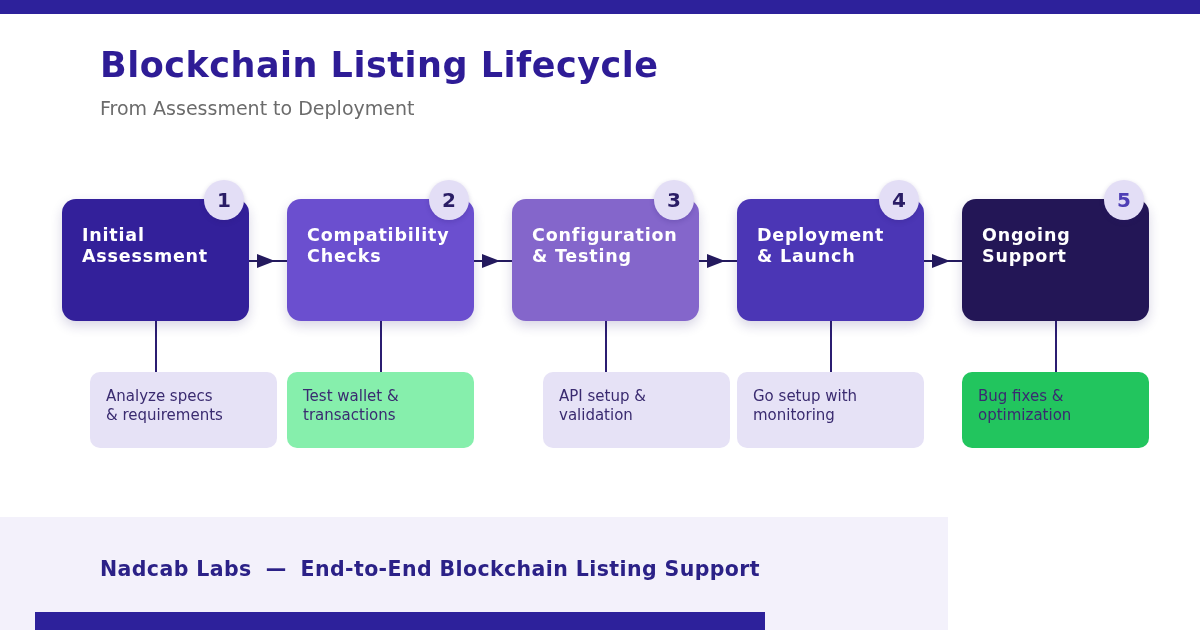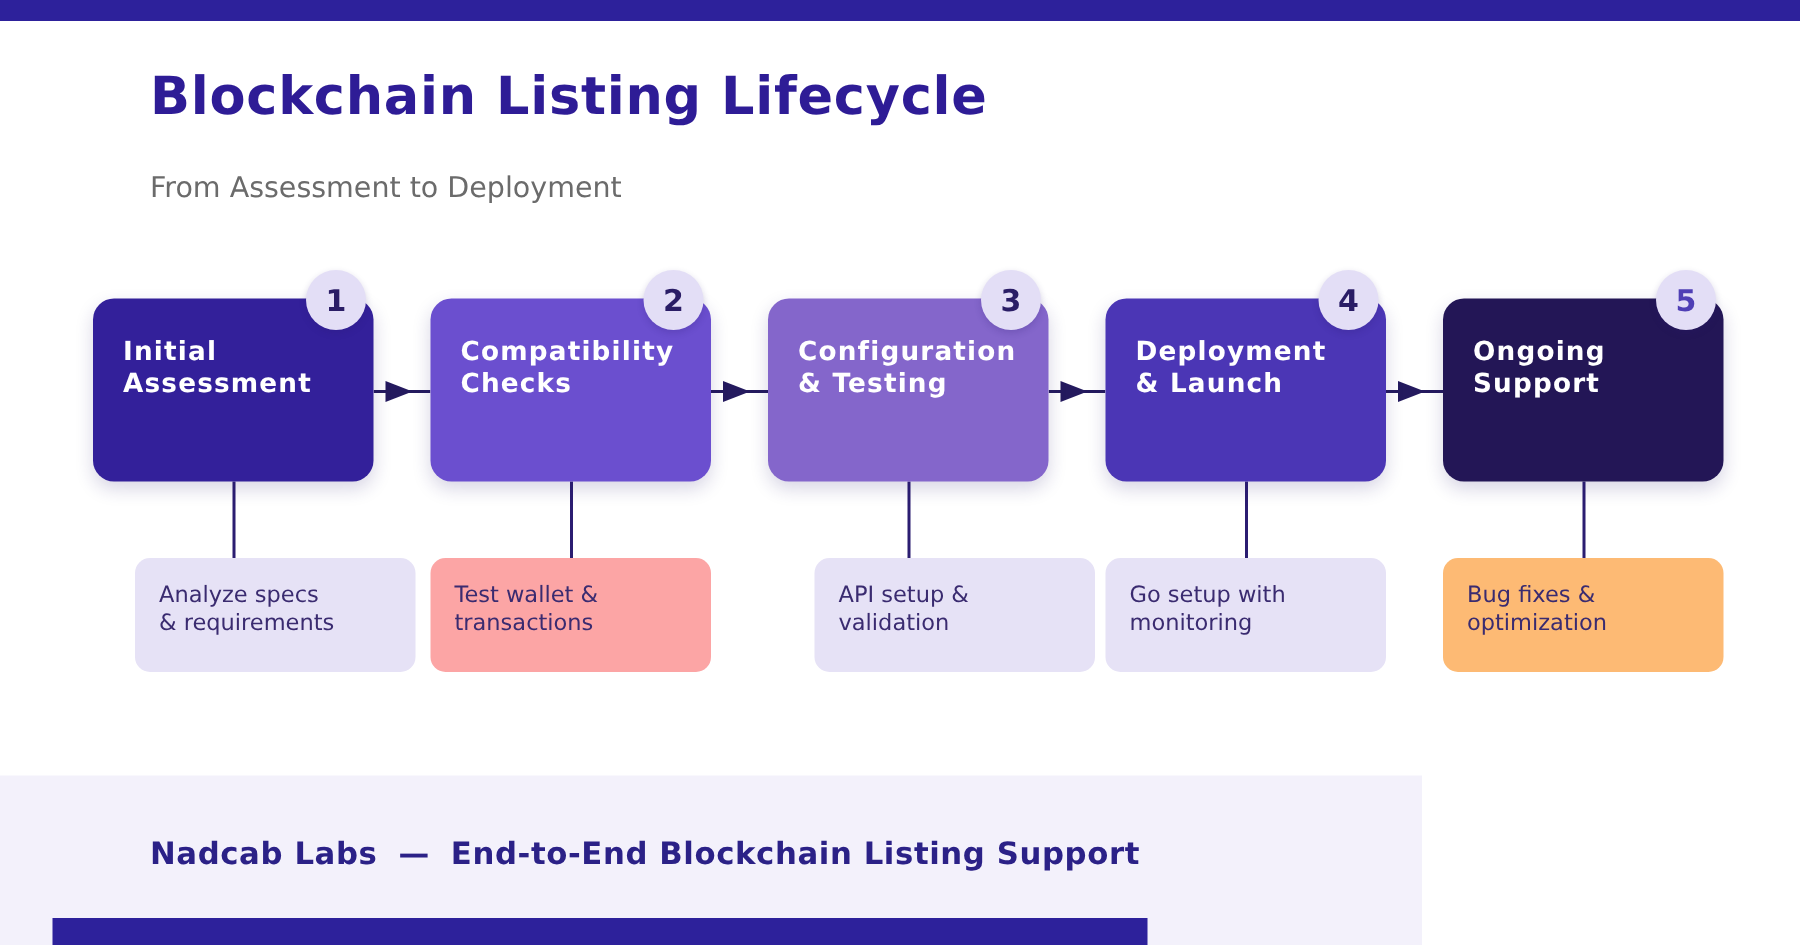--- a/index.html
+++ b/index.html
@@ -14,21 +14,21 @@
     background: #2d219b;
   }
   .header { padding: 31px 0 0 100px; }
   .title {
     font-size: 35px;
     font-weight: bold;
     color: #2e1c96;
     letter-spacing: 0.5px;
   }
   .subtitle {
-    margin-top: 29px;
+    margin-top: 12px;
     font-size: 19px;
     color: #6b6b6b;
   }
   .diagram {
     position: absolute;
     left: 62px; top: 199px;
     display: flex;
     align-items: flex-start;
   }
   .col { width: 187px; display: flex; flex-direction: column; }
@@ -140,21 +140,21 @@
     <div class="step-box" style="background: rgb(107, 79, 207);">
       <div class="badge" style="background: rgb(227, 222, 246);">
         <span style="color: rgb(42, 29, 102);">2</span>
       </div>
       <div class="step-title">
         <span>Compatibility</span><br>
         <span>Checks</span>
       </div>
     </div>
     <div class="vconn" style="background: rgb(43, 29, 113);"></div>
-    <div class="detail-box" style="background: #fca5a5;">
+    <div class="detail-box" style="background: #86efac;">
       <span>Test wallet &amp;</span><br>
       <span>transactions</span>
     </div>
   </div>
 
   <div class="arrow">
     <svg width="38" height="16" viewBox="0 0 38 16">
       <line x1="0" y1="8" x2="38" y2="8" stroke="currentColor" stroke-width="2"></line>
       <polygon points="8,1 26,8 8,15" fill="currentColor"></polygon>
     </svg>
@@ -212,21 +212,21 @@
     <div class="step-box" style="background: rgb(35, 22, 86);">
       <div class="badge" style="background: rgb(227, 222, 246);">
         <span style="color: rgb(79, 63, 181);">5</span>
       </div>
       <div class="step-title">
         <span>Ongoing</span><br>
         <span>Support</span>
       </div>
     </div>
     <div class="vconn" style="background: rgb(43, 29, 113);"></div>
-    <div class="detail-box" style="background: #fdba74;">
+    <div class="detail-box" style="background: #22c55e;">
       <span>Bug fixes &amp;</span><br>
       <span>optimization</span>
     </div>
   </div>
 
 </div>
 
 <div class="footer-band" style="background: rgb(243, 241, 251);">
   <div class="footer-text" style="color: rgb(43, 33, 135);">
     <span>Nadcab Labs</span><span class="footer-sep">—</span><span>End-to-End Blockchain Listing Support</span>

